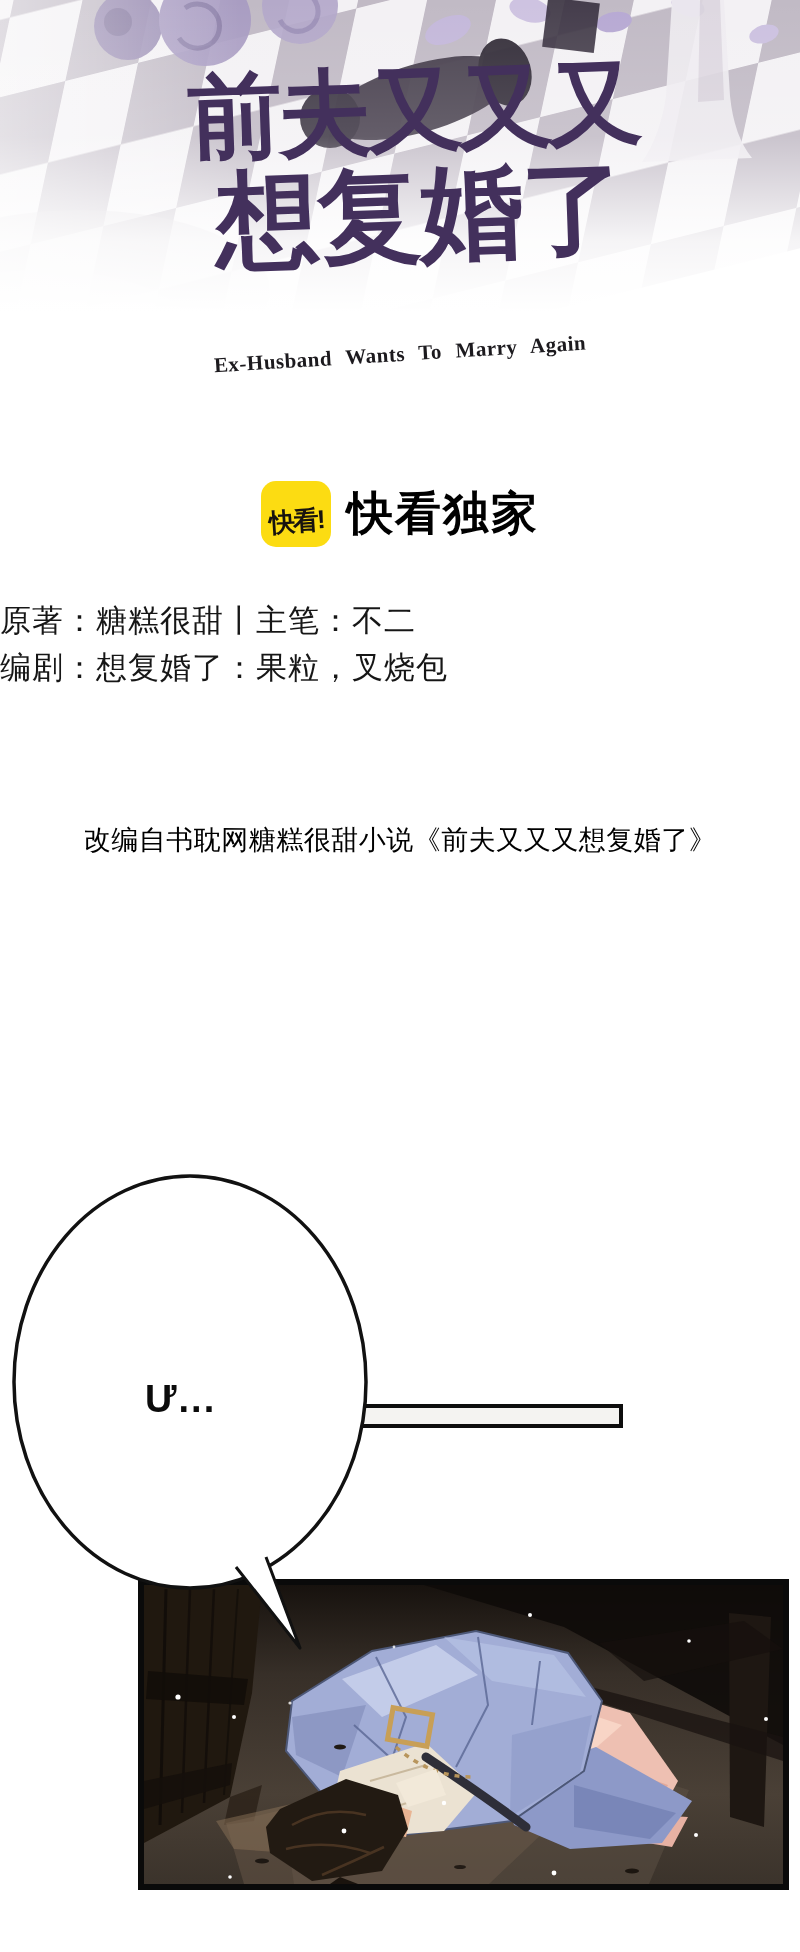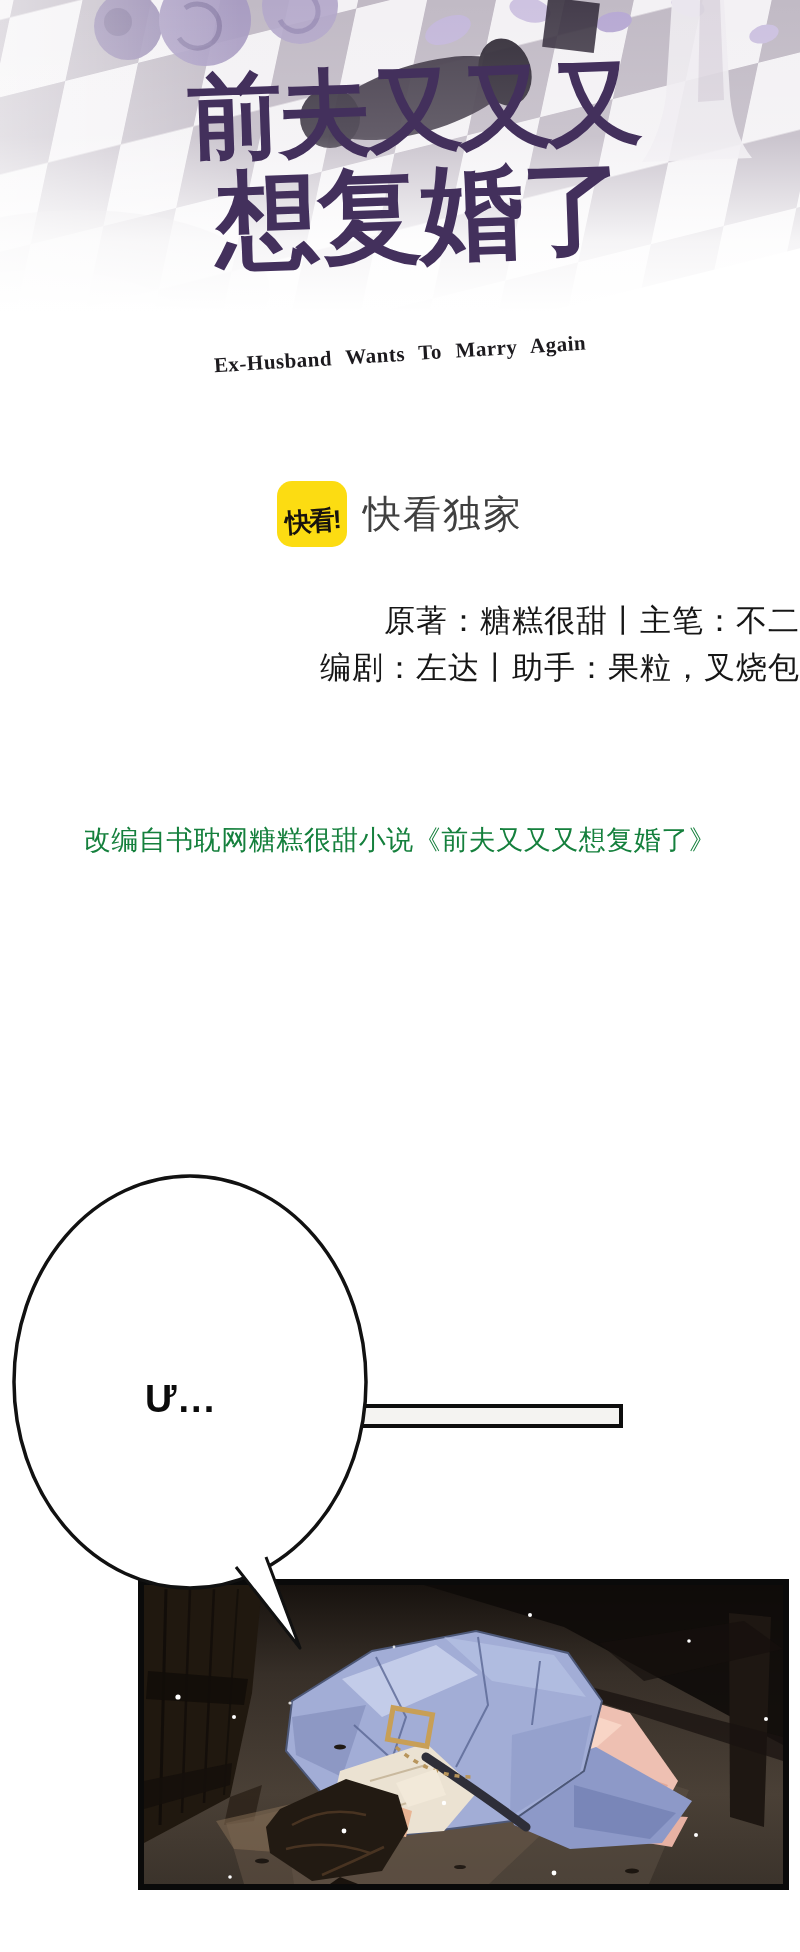--- a/index.html
+++ b/index.html
@@ -33,29 +33,29 @@
   }
   #kuaikan-logo{
     width:70px;height:66px;border-radius:15px;background:#fcdc12;
     display:flex;align-items:flex-end;justify-content:center;
     box-sizing:border-box;padding-bottom:8px;
   }
   #kuaikan-logo span{
     font-weight:900;font-size:26px;color:#17130e;letter-spacing:-2px;
     transform:rotate(-4deg);
   }
-  #exclusive-label{font-size:38px;font-weight:normal;color:#404040;letter-spacing:2px;}
+  #exclusive-label{font-size:46px;font-weight:bold;color:#000000;letter-spacing:2px;}
   
   #credits{
-    left:0;top:597px;width:800px;text-align:right;z-index:2;
+    left:0;top:597px;width:800px;text-align:left;z-index:2;
     font-size:31px;line-height:47px;color:#161616;letter-spacing:1px;
   }
   #adaptation-note{
     left:0;top:822px;width:800px;text-align:center;z-index:2;
-    font-size:27px;color:#15803d;letter-spacing:0.5px;
+    font-size:27px;color:#000000;letter-spacing:0.5px;
   }
   
   #bubble-layer{left:0;top:1170px;width:660px;height:510px;z-index:3;pointer-events:none;}
   #bubble-text{
     left:145px;top:1378px;width:160px;z-index:4;
     font-size:38px;font-weight:bold;color:#0b0b0b;letter-spacing:2px;
   }
   
   #comic-panel{
     left:138px;top:1579px;width:639px;height:299px;
@@ -130,21 +130,21 @@
 
   <div id="publisher-row" class="abs">
     <div id="kuaikan-logo">
       <span>快看!</span>
     </div>
     <div id="exclusive-label">快看独家</div>
   </div>
 
   <div id="credits" class="abs">
     <div>原著：糖糕很甜丨主笔：不二</div>
-    <div>编剧：左达丨助手：果粒，叉烧包</div>
+    <div>编剧：想复婚了：果粒，叉烧包</div>
   </div>
   <div id="adaptation-note" class="abs">改编自书耽网糖糕很甜小说《前夫又又又想复婚了》</div>
 
   <div id="comic-panel" class="abs">
     <svg width="639" height="299" viewBox="0 0 639 299" preserveAspectRatio="none">
       <defs>
         <linearGradient id="ground" x1="0" y1="0" x2="0" y2="1">
           <stop offset="0" stop-color="#17120e"></stop>
           <stop offset="0.3" stop-color="#372f28"></stop>
           <stop offset="0.7" stop-color="#4a4036"></stop>

